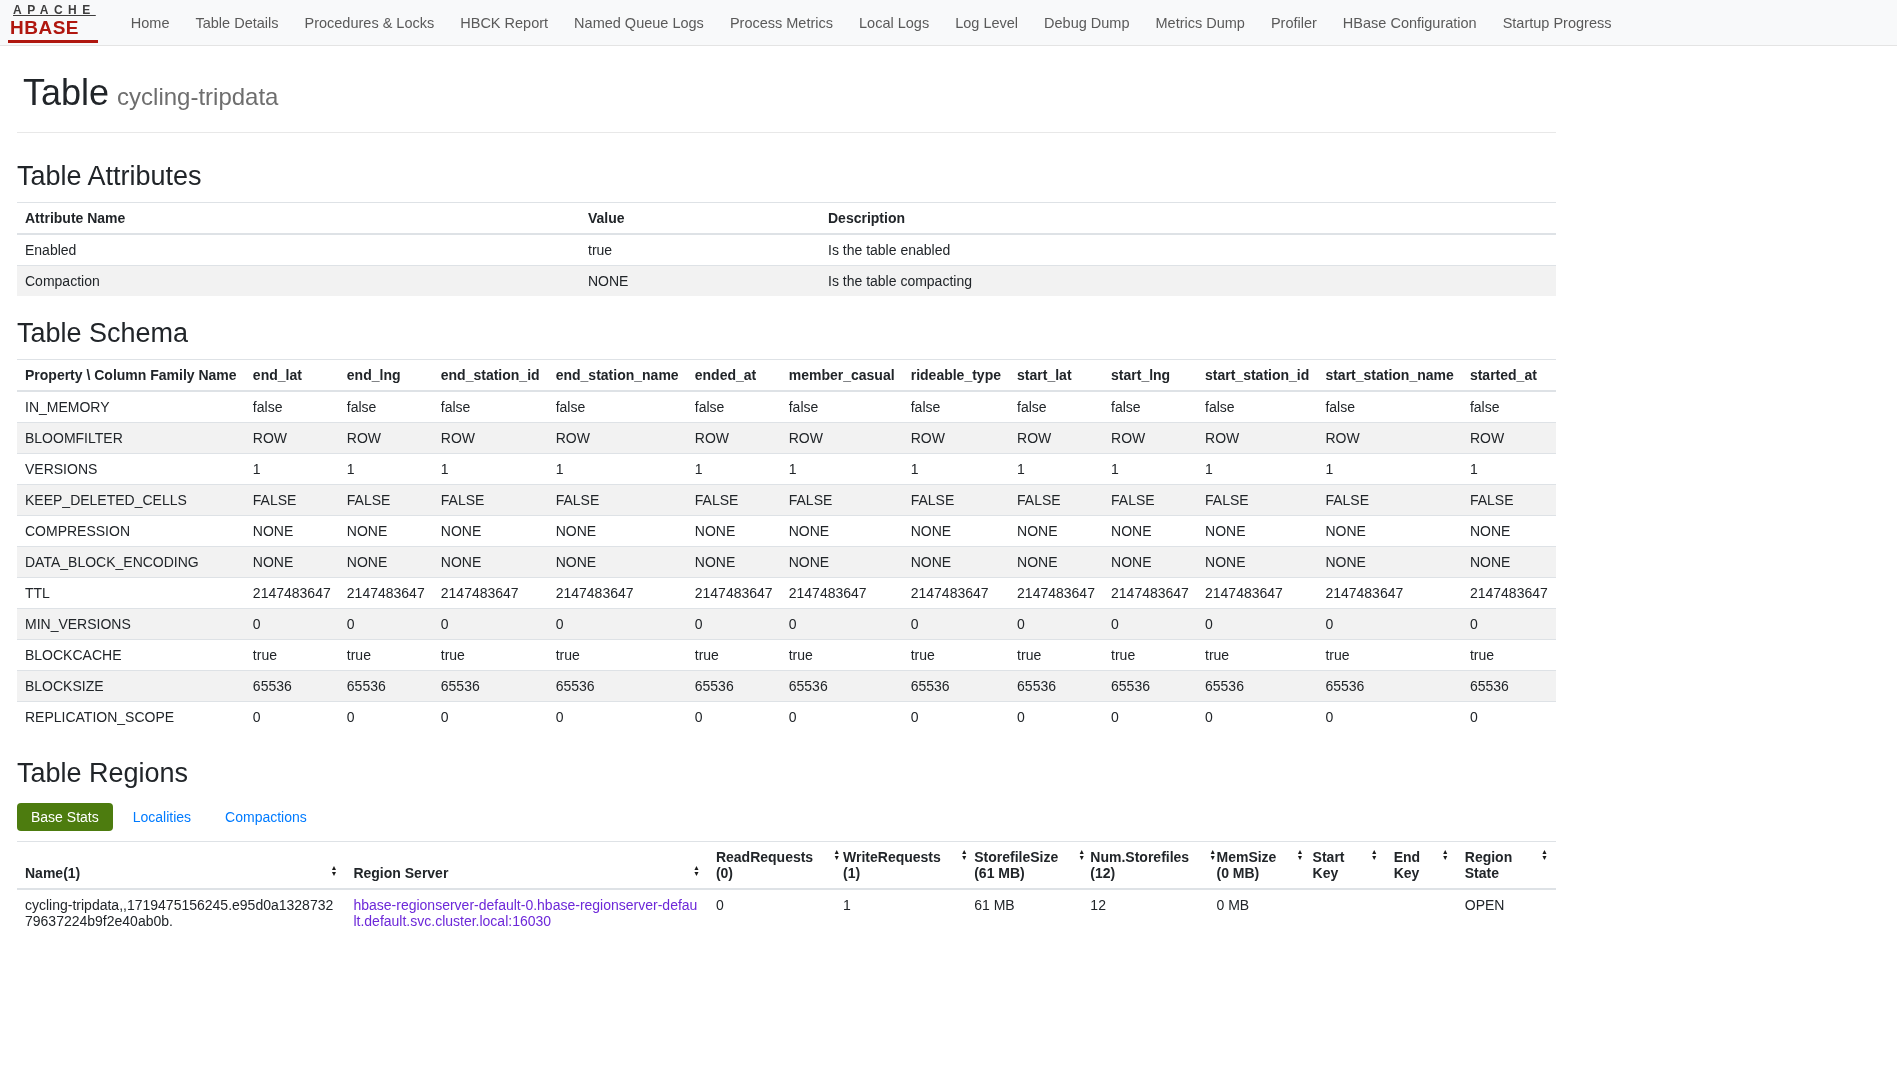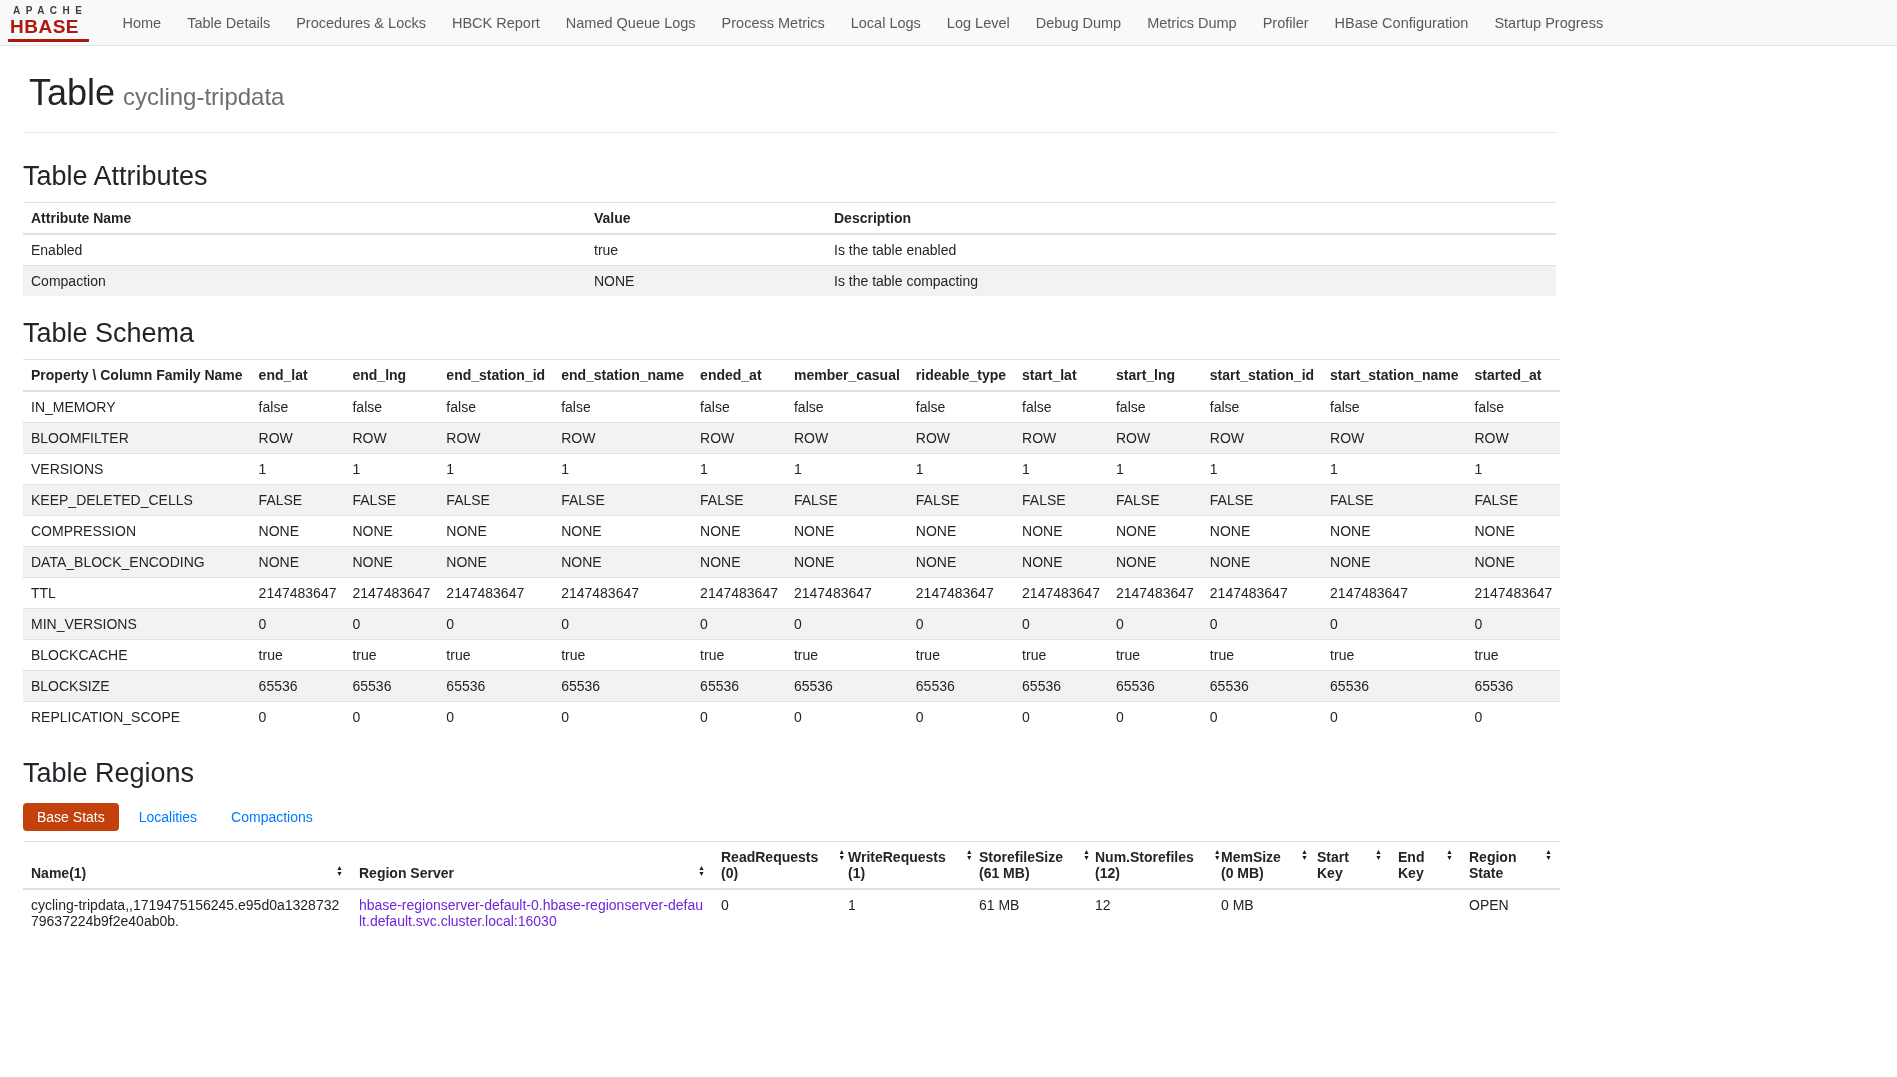--- a/index.html
+++ b/index.html
@@ -5,27 +5,27 @@
   * { box-sizing: border-box; }
   html,body { margin:0; padding:0; background:#fff; color:#212529;
     font-family:"Liberation Sans","DejaVu Sans",sans-serif; font-size:14px; }
   body { min-height:1077px; }
 
   
   .navbar { display:flex; align-items:center; height:46px; background:#f8f9fa;
     border-bottom:1px solid #e4e4e4; padding:0 8px; white-space:nowrap; }
   .logo { display:flex; flex-direction:column; justify-content:center;
     border-bottom:3px solid #b0170f; padding:1px 2px 1px 2px; margin-right:20px; cursor:pointer; }
-  .logo-top { font-size:10px; font-weight:700; letter-spacing:5.5px; color:#3d3d3d; padding-left:3px; }
+  .logo-top { font-size:12px; font-weight:700; letter-spacing:5.5px; color:#3d3d3d; padding-left:3px;text-decoration:underline; }
   .logo-main { font-size:19px; font-weight:800; letter-spacing:0.5px; color:#b0170f; line-height:22px; }
   .nav-list { display:flex; list-style:none; margin:0; padding:0; }
   .nav-item { padding:0 13px; font-size:14.5px; color:#5a5a5a; cursor:pointer; }
 
   
-  .content { padding-left:23px; width:1556px; }
+  .content { padding-left:17px; width:1556px; }
   .page-title-row { font-size:36px; font-weight:500; margin:26px 0 0 6px; color:#212529; }
   .page-title-row .subtitle { font-size:24px; font-weight:400; color:#6e6e6e; margin-left:8px; }
   hr.title-divider { border:0; border-top:1px solid #e8e8e8; margin:18px 0 28px; }
   h2 { font-size:27px; font-weight:500; margin:22px 0 10px; color:#212529; }
   h2.regions-heading { margin-top:26px; }
 
   
   table.data { width:100%; border-collapse:collapse; }
   .data th, .data td { padding:7px 8px; text-align:left; vertical-align:top;
     border-top:1px solid #dee2e6; font-size:14px; }
@@ -43,21 +43,21 @@
   .th-flex { display:flex; justify-content:space-between; gap:20px; }
   .sort-icon { display:inline-flex; flex-direction:column; align-items:center;
     font-size:7px; line-height:6px; color:#1b1b1b; flex:0 0 auto; cursor:pointer; }
 
   a.link { color:#6d28d9; text-decoration:none; }
 
   
   .pills { display:flex; gap:6px; margin:14px 0 10px; }
   .pill { padding:6px 14px; font-size:14px; border-radius:4px; color:#007bff;
     text-decoration:none; cursor:pointer; }
-  .pill.active { background:#c2410c; color:#fff; }
+  .pill.active { background:#4d7c0f; color:#fff; }
 </style>
 </head>
 <body>
 
 <nav class="navbar">
   <div class="logo">
     <div class="logo-top">APACHE</div>
     <div class="logo-main">HBASE</div>
   </div>
   <ul class="nav-list">

